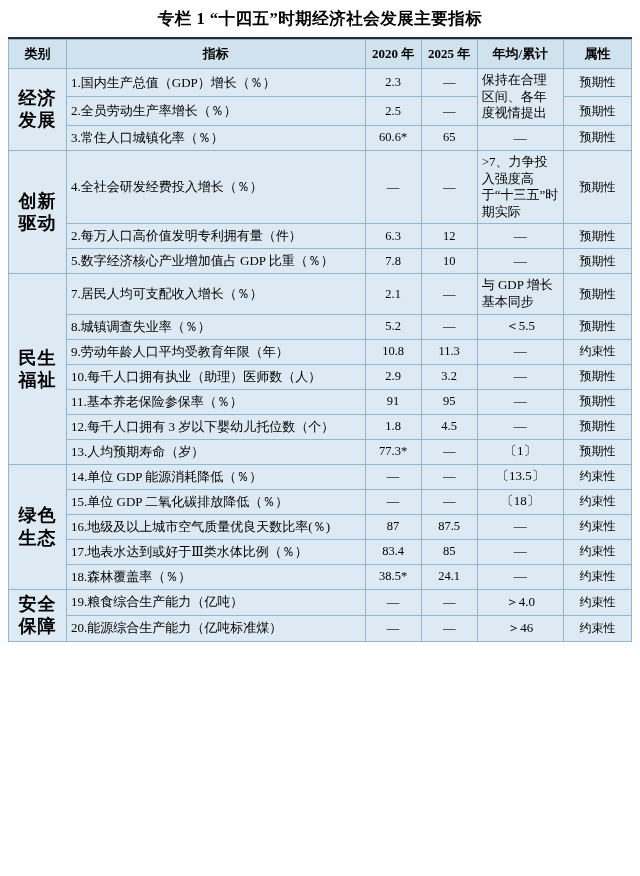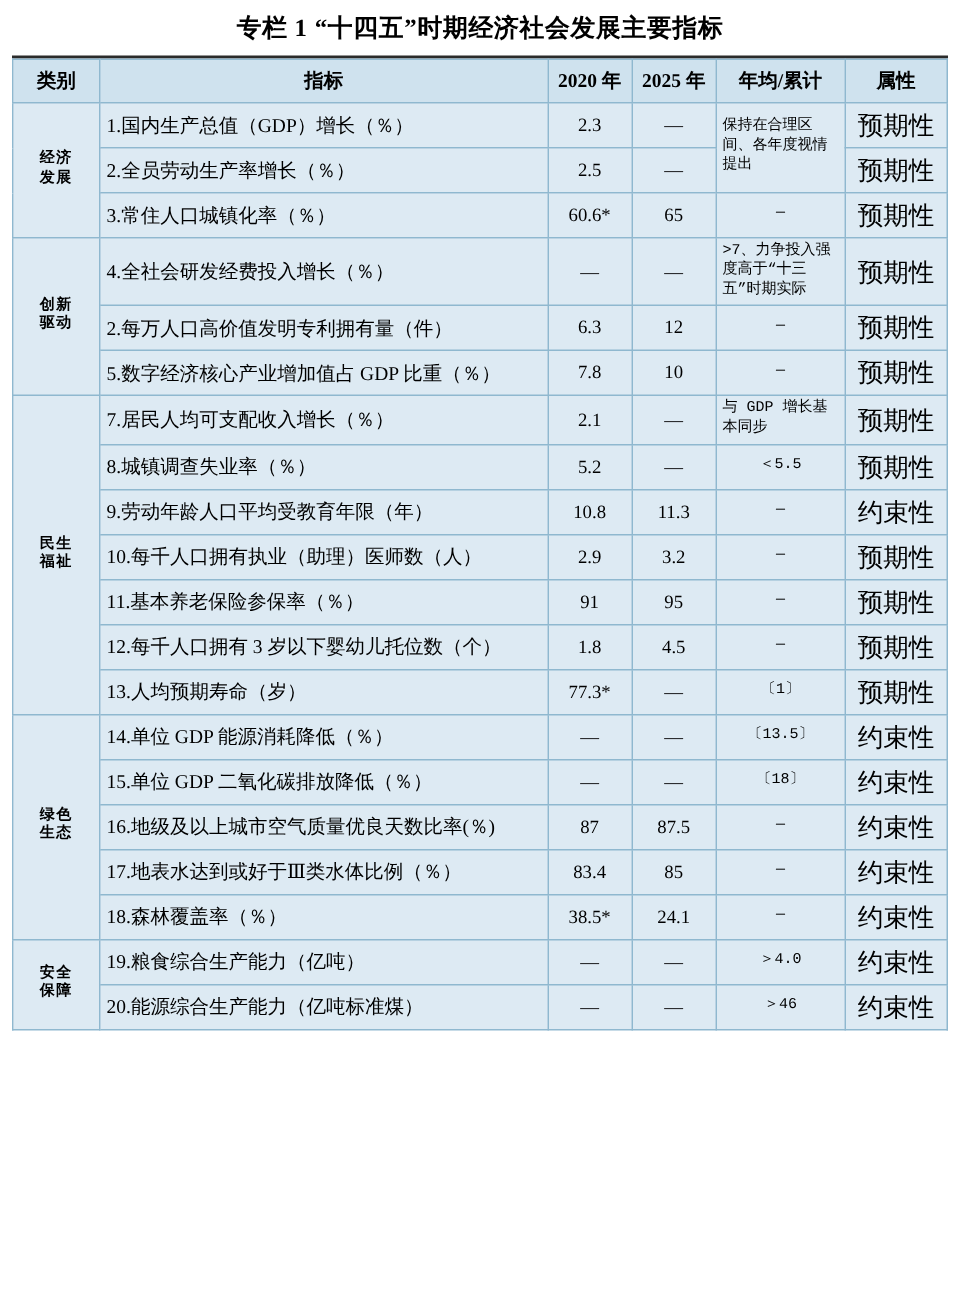--- a/index.html
+++ b/index.html
@@ -50,49 +50,47 @@
     background: #cfe2ee;
     font-weight: bold;
     text-align: center;
     font-size: 13px;
     padding: 5px 2px;
   }
   td.cat {
     background: #cfe2ee;
     font-weight: bold;
     text-align: center;
-    font-size: 10px;
+    font-size: 18px;
     letter-spacing: 1px;
     line-height: 1.25;
     width: 58px;
-    font-family: Liberation Mono, monospace;
   }
   td.ind {
     text-align: left;
     padding-left: 6px;
     font-size: 13px;
     white-space: nowrap;
   }
   td.num {
     text-align: center;
     font-size: 12.5px;
   }
   td.note {
     text-align: left;
-    font-size: 10px;
+    font-size: 13px;
     line-height: 1.28;
     padding: 2px 4px;
-    font-family: Liberation Mono, monospace;
   }
   td.note.center {
     text-align: center;
   }
   td.attr {
     text-align: center;
-    font-size: 17px;
+    font-size: 12px;
     white-space: nowrap;
   }
   .col-cat { width: 58px; }
   .col-ind { width: 298px; }
   .col-y1 { width: 56px; }
   .col-y2 { width: 56px; }
   .col-avg { width: 86px; }
   .col-attr { width: 68px; }
 
   .footnote {

